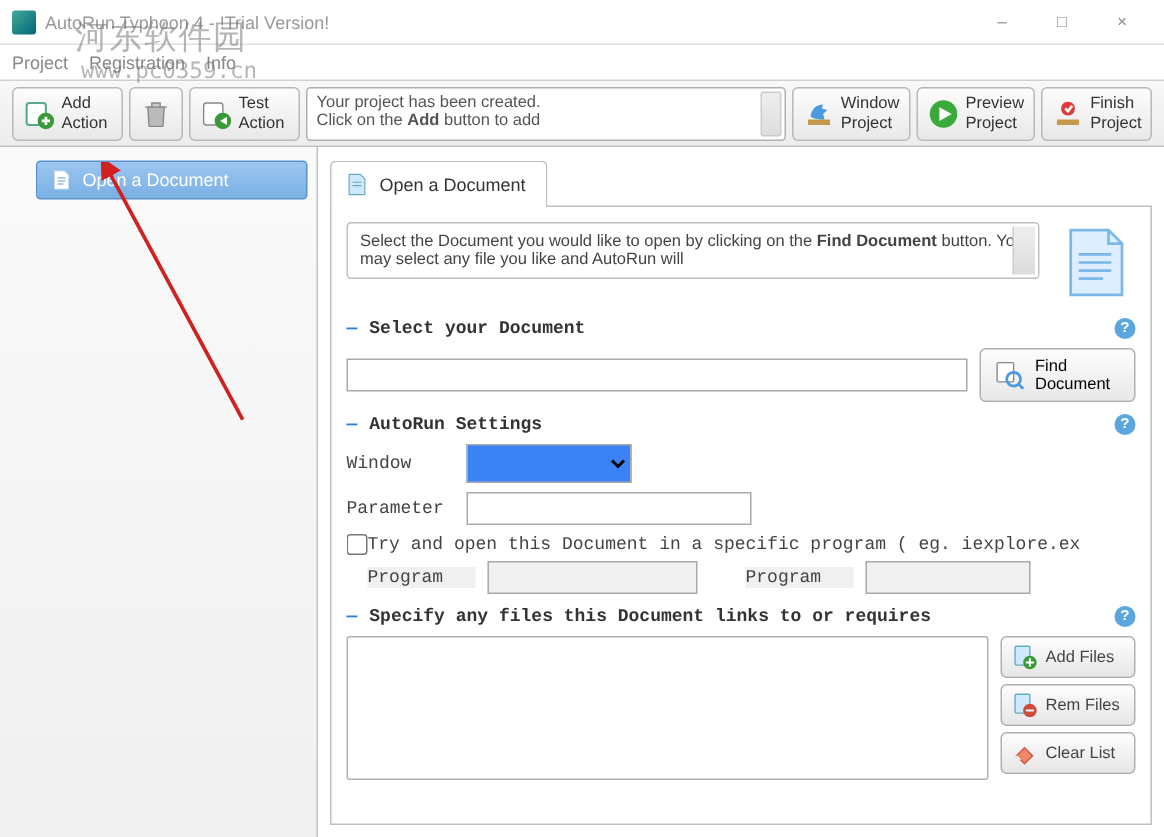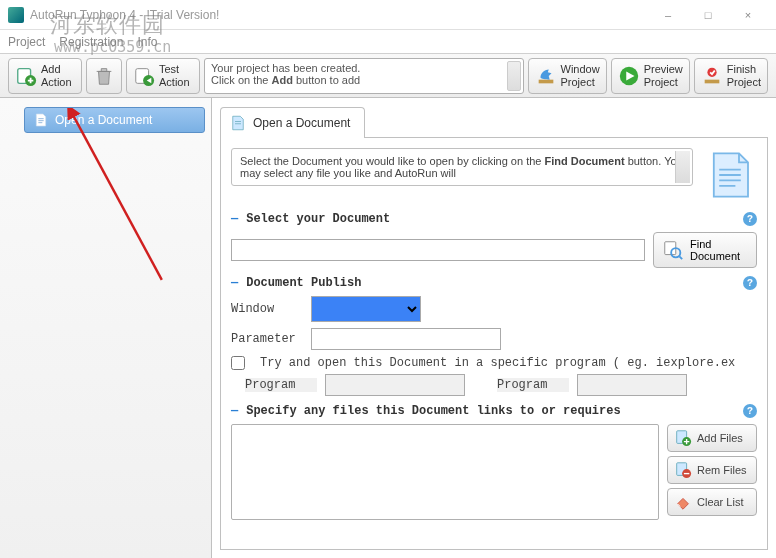--- a/index.html
+++ b/index.html
@@ -45,21 +45,21 @@
 .section-head { display: flex; align-items: center; gap: 8px; margin: 8px 0 6px; font-family: "Courier New", monospace; font-size: 12px; font-weight: bold; color: #333; }
 .section-head .dash { color: #2a7fd4; font-weight: bold; }
 .section-head .help { margin-left: auto; width: 14px; height: 14px; border-radius: 50%; background: #5aa7e0; color: #fff; font-size: 10px; display: flex; align-items: center; justify-content: center; cursor: pointer; }
 
 .field-row { display: flex; align-items: center; gap: 8px; margin-bottom: 6px; }
 .field-row label { font-family: "Courier New", monospace; font-size: 12px; color: #444; min-width: 72px; }
 .text-input { border: 1px solid #aaa; height: 22px; padding: 2px 4px; font-size: 11px; background: #fff; }
 .select { border: 1px solid #aaa; height: 20px; font-size: 11px; background: #3b82f6; padding: 12px 2px; }
 .find-btn { height: 36px; width: 104px; background: linear-gradient(#fdfdfd,#e8e8e8); border: 1px solid #b0b0b0; border-radius: 4px; display: flex; align-items: center; gap: 6px; padding: 0 8px; cursor: pointer; font-size: 11px; }
 .find-btn .ico { width: 22px; height: 22px; }
-.checkbox-row { display: flex; align-items: center; gap: 15px; font-family: "Courier New", monospace; font-size: 12px; color: #444; margin: 4px 0; }
+.checkbox-row { display: flex; align-items: center; gap: 0; font-family: "Courier New", monospace; font-size: 12px; color: #444; margin: 4px 0; }
 .checkbox-row input { width: 14px; height: 14px; }
 .disabled-field { background: #f0f0f0; color: #aaa; }
 
 .list-area { display: flex; gap: 8px; }
 .listbox { flex: 1; height: 96px; border: 1px solid #b0b0b0; background: #fff; border-radius: 2px; }
 .list-btns { display: flex; flex-direction: column; gap: 4px; width: 90px; }
 .small-btn { height: 28px; background: linear-gradient(#fdfdfd,#e6e6e6); border: 1px solid #b0b0b0; border-radius: 4px; display: flex; align-items: center; gap: 5px; padding: 0 6px; font-size: 11px; cursor: pointer; color: #444; }
 .small-btn .ico { width: 18px; height: 18px; }
 
 .arrow-annotation { position: absolute; top: 108px; left: 50px; width: 150px; height: 180px; pointer-events: none; z-index: 200; }
@@ -230,21 +230,21 @@
           </span>
           <span class="lbls">
             <span>Find</span>
             <span>Document</span>
           </span>
         </div>
       </div>
 
       <div class="section-head">
         <span class="dash">—</span>
-        <span>Document Publish</span>
+        <span>AutoRun Settings</span>
         <span class="help">?</span>
       </div>
       <div class="field-row">
         <label>Window</label>
         <select class="select" style="width:110px">
           <option>Normal</option>
         </select>
       </div>
       <div class="field-row">
         <label>Parameter</label>

